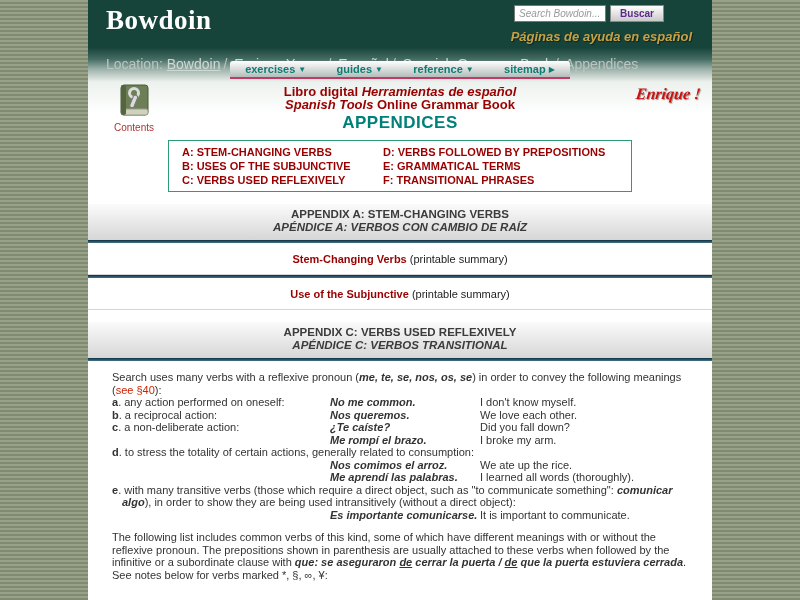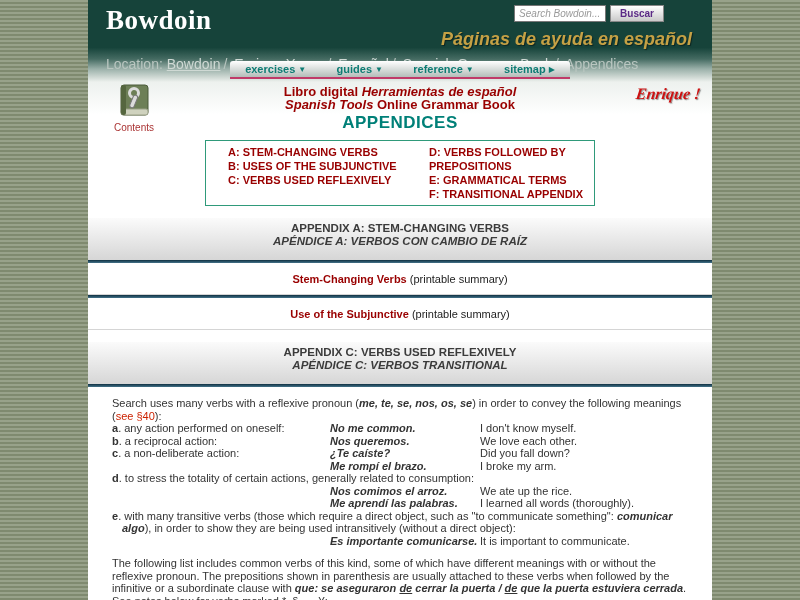--- a/index.html
+++ b/index.html
@@ -27,21 +27,21 @@
   .search input::placeholder { font-style:italic; color:#999; }
   .search button {
     margin-left:4px; height:17px; font-size:10px; font-weight:bold; color:#5b2a86;
     background:linear-gradient(#ffffff,#c9c9c9); border:1px solid #888; padding:0 9px; cursor:pointer;
     font-family:"Liberation Sans",sans-serif;
   }
   .breadcrumb { position:absolute; left:18px; top:56px; font-size:14px; color:#b9c6c0; white-space:nowrap; }
   .breadcrumb a { color:#cfd9d4; text-decoration:underline; cursor:pointer; }
   .breadcrumb .sep { margin:0 3px; }
   .tagline {
-    position:absolute; right:20px; top:29px; font-size:18px; font-weight:bold; font-style:italic;
+    position:absolute; right:20px; top:29px; font-size:13px; font-weight:bold; font-style:italic;
     color:#c5a145; text-shadow:1px 1px 1px rgba(0,0,0,0.45);
   }
   .navwrap { position:absolute; top:61px; left:50%; transform:translateX(-50%); width:340px; }
   .navbar {
     display:flex; justify-content:space-around; align-items:center; height:16px;
     background:linear-gradient(#ffffff,#b4bdb9); border-radius:3px 3px 0 0;
   }
   .navbar a { font-size:11px; font-weight:bold; color:#0e7c74; text-decoration:none; cursor:pointer; }
   .navbar a .arr { font-size:8px; vertical-align:1px; }
   .nav-underline { height:2px; background:#c03a68; }
@@ -54,29 +54,29 @@
   .t-line { font-size:13px; font-weight:bold; color:#990000; line-height:13px; }
   .t-main { font-size:17px; font-weight:bold; color:#008078; letter-spacing:0.5px; margin-top:2px; }
   .signature {
     position:absolute; right:12px; top:3px; color:#cc1111; font-weight:bold; font-style:italic;
     font-family:"Liberation Serif","DejaVu Serif",serif; font-size:16px; transform:skewX(-8deg);
     text-shadow:1px 1px 1px rgba(0,0,0,0.4);
   }
 
   
   .index-box {
-    width:390px; margin:4px auto 0; border:1px solid #2f9a7a; background:#fff;
-    display:flex; padding:4px 9px;
+    width:464px; margin:4px auto 0; border:1px solid #2f9a7a; background:#fff;
+    display:flex; padding:4px 0;
   }
   .index-box .col1 { width:214px; padding-left:13px; }
   .index-box .col2 { flex:1; }
   .index-box a { display:block; font-size:11px; font-weight:bold; color:#990000; line-height:14px; text-decoration:none; cursor:pointer; }
 
   
-  .bar { margin-top:12px; background:linear-gradient(#fbfbfb,#d6d6d6); text-align:center; padding:4px 0 12px; }
+  .bar { margin-top:12px; background:linear-gradient(#fbfbfb,#d6d6d6); text-align:center; padding:4px 0 6px; }
   .bar .en { font-size:11.5px; font-weight:bold; color:#3b3b3b; line-height:13px; }
   .bar .es { font-size:11.5px; font-weight:bold; font-style:italic; color:#3b3b3b; line-height:13px; }
   .bar-rule { height:3px; background:linear-gradient(#0e2f40,#44738a); }
   .printable { text-align:center; margin:10px 0 9px; font-size:11px; color:#222; }
   .printable a { font-weight:bold; color:#990000; text-decoration:none; cursor:pointer; }
   .divider { border:none; border-top:1px solid #d5d5d5; margin:0; }
 
   
   .c-body { padding:0 24px; font-size:11px; color:#333; line-height:12.5px; }
   .c-body .intro { margin-top:10px; }
@@ -149,21 +149,21 @@
 
   <div class="index-box">
     <div class="col1">
       <a>A: STEM-CHANGING VERBS</a>
       <a>B: USES OF THE SUBJUNCTIVE</a>
       <a>C: VERBS USED REFLEXIVELY</a>
     </div>
     <div class="col2">
       <a>D: VERBS FOLLOWED BY PREPOSITIONS</a>
       <a>E: GRAMMATICAL TERMS</a>
-      <a>F: TRANSITIONAL APPENDIX</a>
+      <a>F: TRANSITIONAL PHRASES</a>
     </div>
   </div>
 
   <div class="bar">
     <div class="en">APPENDIX A: STEM-CHANGING VERBS</div>
     <div class="es">APÉNDICE A: VERBOS CON CAMBIO DE RAÍZ</div>
   </div>
   <div class="bar-rule"></div>
   <div class="printable">
     <a>Stem-Changing Verbs</a><span> (printable summary)</span>

